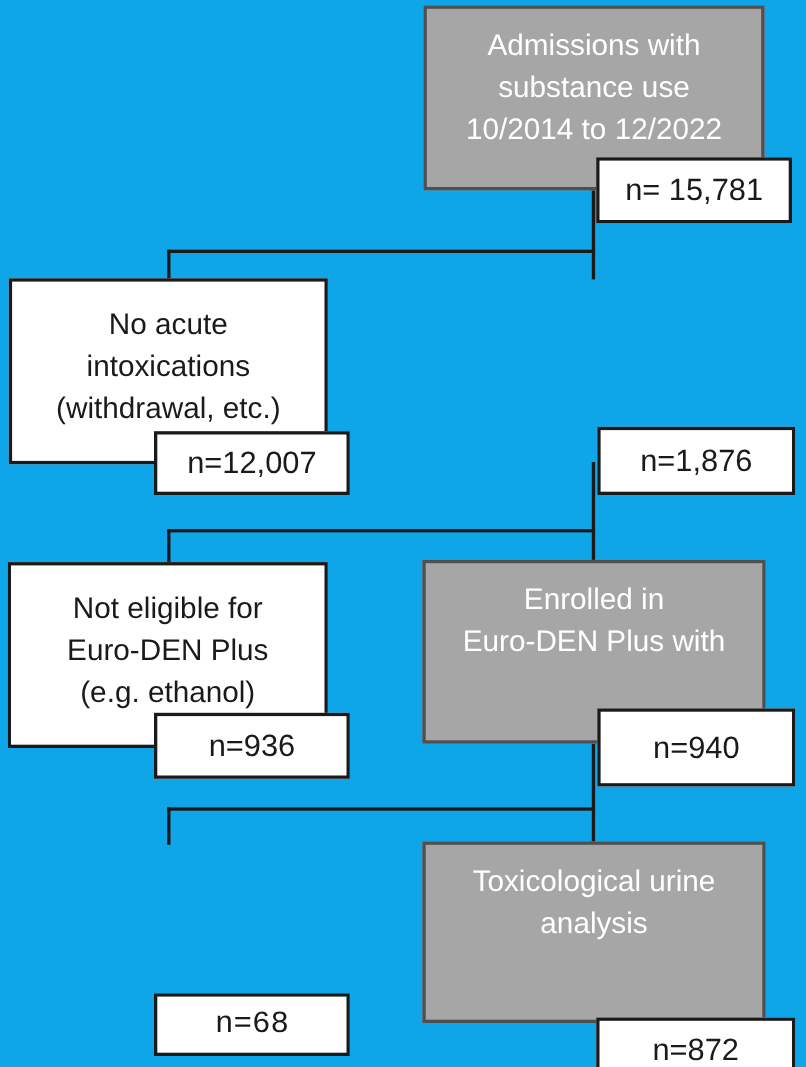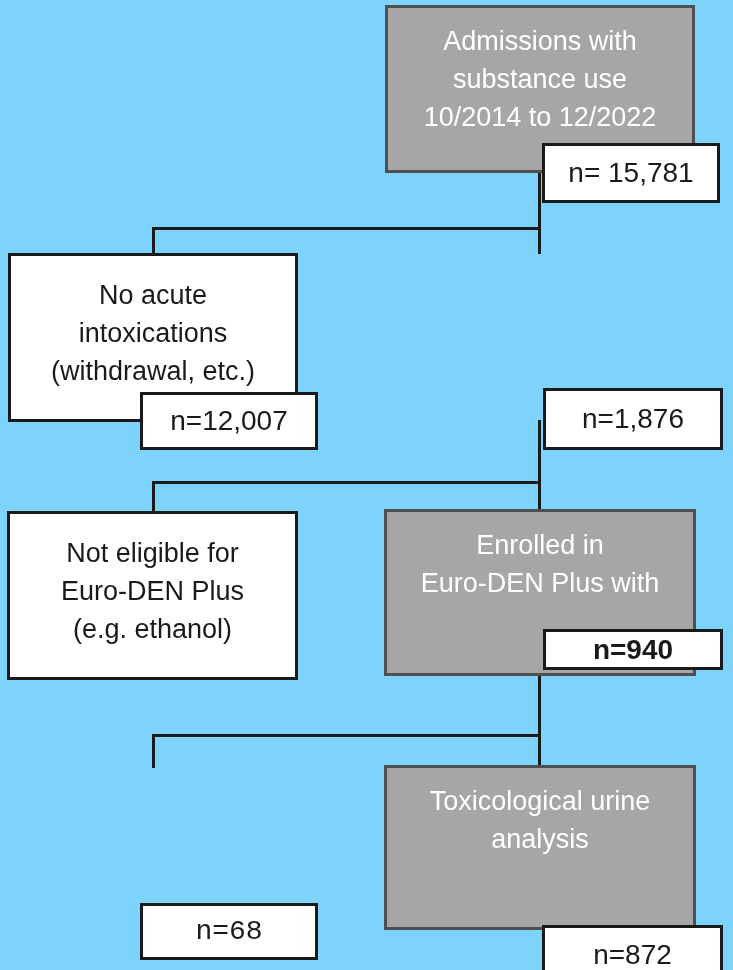--- a/index.html
+++ b/index.html
@@ -1,17 +1,17 @@
 <!DOCTYPE html>
 <html><head>
 <meta charset="utf-8">
 <style>
   html,body{margin:0;padding:0;background:#ffffff;}
   .stage{
-    position:relative;width:733px;height:970px;background:#7dd3fc;overflow:hidden;
+    position:relative;width:733px;height:970px;background:#0ea5e9;overflow:hidden;
     font-family:"Liberation Sans", sans-serif;
   }
   .flow-box{
     position:absolute;box-sizing:border-box;text-align:center;
     font-size:27px;line-height:38px;padding-top:14px;z-index:2;
   }
   .flow-box.primary{
     background:#a6a6a6;border:3px solid #4f4f4f;color:#ffffff;
   }
   .flow-box.excluded{
@@ -62,26 +62,29 @@
 
   <div class="count-badge" style="left:543px;top:388px;width:180px;height:62px;">
     <span>n=1,876</span>
   </div>
 
   <div class="flow-box excluded" style="left:7px;top:511px;width:291px;height:169px;padding-top:20px;">
     <span class="box-label">Not eligible for
 Euro-DEN Plus
 (e.g. ethanol)</span>
   </div>
+  <div class="count-badge" style="left:140px;top:648px;width:178px;height:60px;">
+    <span>n=936</span>
+  </div>
 
   <div class="flow-box primary" style="left:384px;top:509px;width:312px;height:167px;">
     <span class="box-label">Enrolled in
 Euro-DEN Plus with</span>
   </div>
-  <div class="count-badge" style="left:543px;top:629px;width:180px;height:41px;font-weight:bold;">
+  <div class="count-badge" style="left:543px;top:644px;width:180px;height:71px;">
     <span>n=940</span>
   </div>
 
   <div class="count-badge" style="left:140px;top:903px;width:178px;height:57px;font-family:Liberation Mono, monospace;">
     <span>n=68</span>
   </div>
 
   <div class="flow-box primary" style="left:384px;top:765px;width:312px;height:165px;">
     <span class="box-label">Toxicological urine
 analysis</span>

